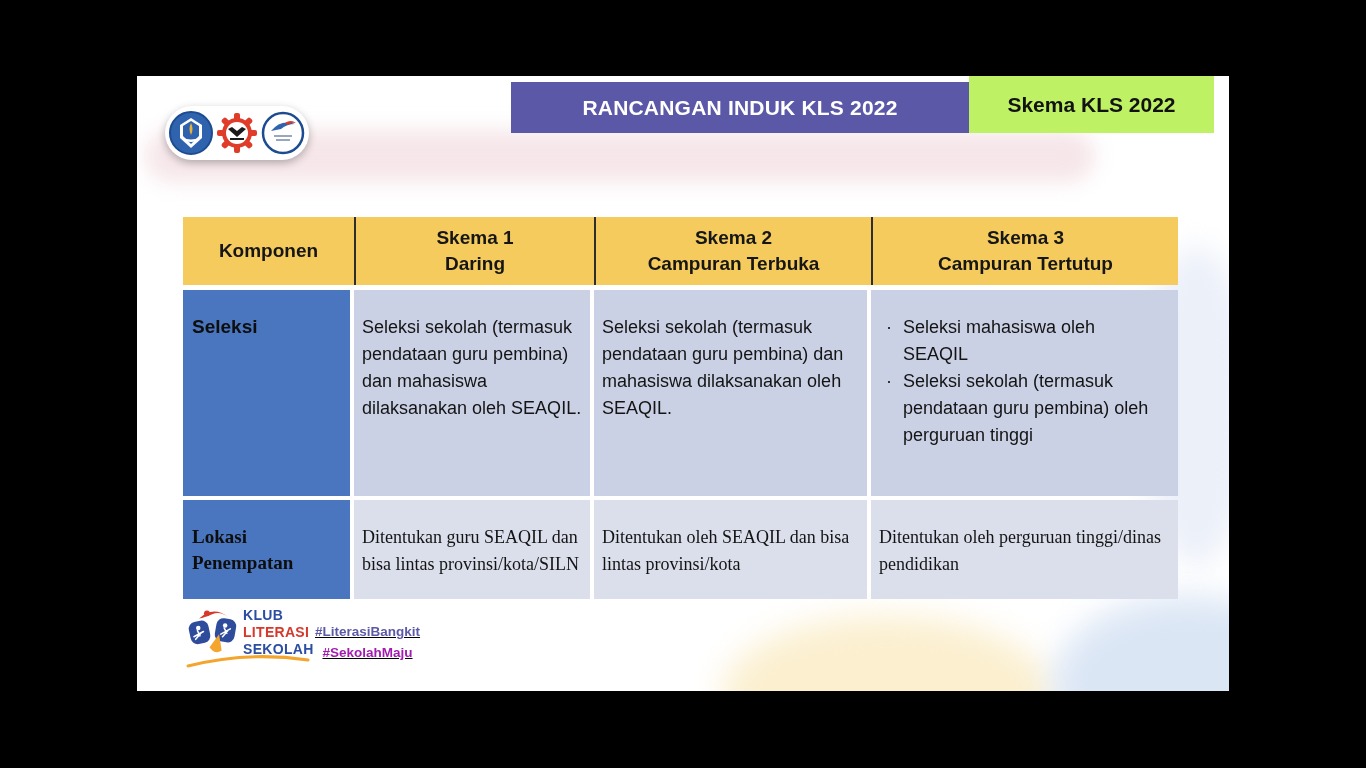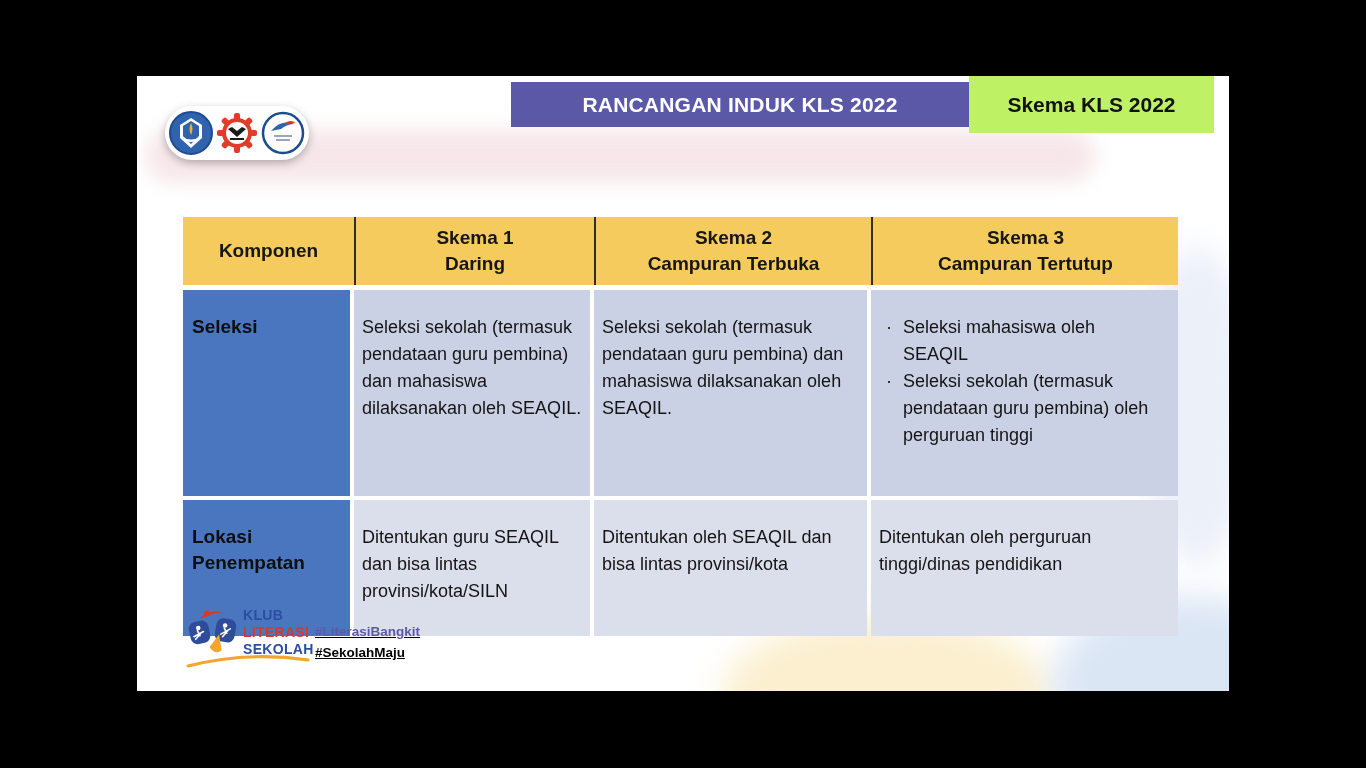--- a/index.html
+++ b/index.html
@@ -14,61 +14,61 @@
   }
   
   .blob{position:absolute;z-index:0;pointer-events:none;}
   .blob-pink{left:8px;top:54px;width:950px;height:52px;background:rgba(243,221,225,0.75);border-radius:40px;filter:blur(10px);}
   .blob-yellow{left:585px;top:540px;width:330px;height:160px;background:rgba(250,235,195,0.8);border-radius:50%;filter:blur(16px);}
   .blob-blue-bottom{left:915px;top:520px;width:270px;height:180px;background:rgba(210,224,242,0.8);border-radius:50%;filter:blur(16px);}
   .blob-blue-right{left:1005px;top:170px;width:110px;height:320px;background:rgba(228,234,246,0.7);border-radius:50%;filter:blur(14px);}
 
   
   .banner{position:absolute;z-index:3;display:flex;align-items:center;justify-content:center;font-weight:bold;}
-  .banner-primary{left:374px;top:6px;width:458px;height:45px;background:#5B58A7;color:#fff;font-size:21px;letter-spacing:0.2px;}
+  .banner-primary{left:374px;top:6px;width:458px;height:51px;background:#5B58A7;color:#fff;font-size:21px;letter-spacing:0.2px;}
   .banner-secondary{left:832px;top:0;width:245px;height:57px;background:#bef264;color:#121212;font-size:21px;}
 
   
   .logo-pill{
     position:absolute;z-index:3;left:28px;top:30px;width:144px;height:54px;border-radius:27px;
     background:#fff;box-shadow:0 3px 8px rgba(0,0,0,0.28);
     display:flex;align-items:center;justify-content:center;gap:2px;
   }
   .logo-pill svg{display:block;}
 
   
   .kls-table{position:absolute;z-index:2;left:46px;top:103px;width:995px;}
   .thead{display:grid;grid-template-columns:171px 240px 277px 307px;height:68px;background:#F4CB5C;margin-top:38px;}
   .th{display:flex;flex-direction:column;align-items:center;justify-content:center;
       font-weight:bold;font-size:19px;color:#161616;line-height:1.35;text-align:center;}
   .th + .th{border-left:2px solid #2e2e2e;}
   .tbody-row{display:grid;grid-template-columns:167px 236px 273px 307px;gap:0 4px;margin-top:5px;}
   .tbody-row + .tbody-row{margin-top:4px;}
   .row-1{height:206px;}
-  .row-2{height:136px;}
+  .row-2{height:99px;font-family:Liberation Serif, serif;}
   .td-label{background:#4A76C0;color:#0e0e0e;font-weight:bold;font-size:19px;
             padding:24px 28px 10px 9px;line-height:1.35;}
   .td{font-size:18px;color:#141414;line-height:1.5;padding:24px 8px 10px 8px;}
   .row-1 .td{background:#CBD1E5;}
   .row-2 .td{background:#DBDEEB;}
   .td-bullets{padding-left:4px;}
   .bullet-item{display:flex;align-items:flex-start;}
   .bullet-dot{width:28px;flex:0 0 28px;text-align:center;font-size:18px;line-height:27px;}
   .bullet-text{flex:1;padding-right:6px;}
 
   
   .kls-logo{position:absolute;z-index:3;left:50px;top:531px;display:flex;align-items:flex-start;}
   .kls-logo-mark{width:52px;height:56px;}
   .kls-logo-text{margin-left:4px;display:flex;flex-direction:column;font-weight:bold;font-size:14px;line-height:17px;letter-spacing:0.3px;}
   .kls-word-blue{color:#2B4EA2;}
   .kls-word-red{color:#D6382C;}
   .kls-swoosh{position:absolute;z-index:3;left:48px;top:579px;}
   .hashtags{position:absolute;z-index:3;left:178px;top:545px;font-weight:bold;font-size:13.5px;line-height:21px;text-decoration:underline;}
   .hashtag-purple{color:#5C59A7;}
-  .hashtag-orange{color:#000000;}
+  .hashtag-orange{color:#a21caf;text-align:center;}
 </style>
 </head>
 <body>
 
 <div class="stage">
   <div class="slide">
 
     <div class="blob blob-pink"></div>
     <div class="blob blob-yellow"></div>
     <div class="blob blob-blue-bottom"></div>

